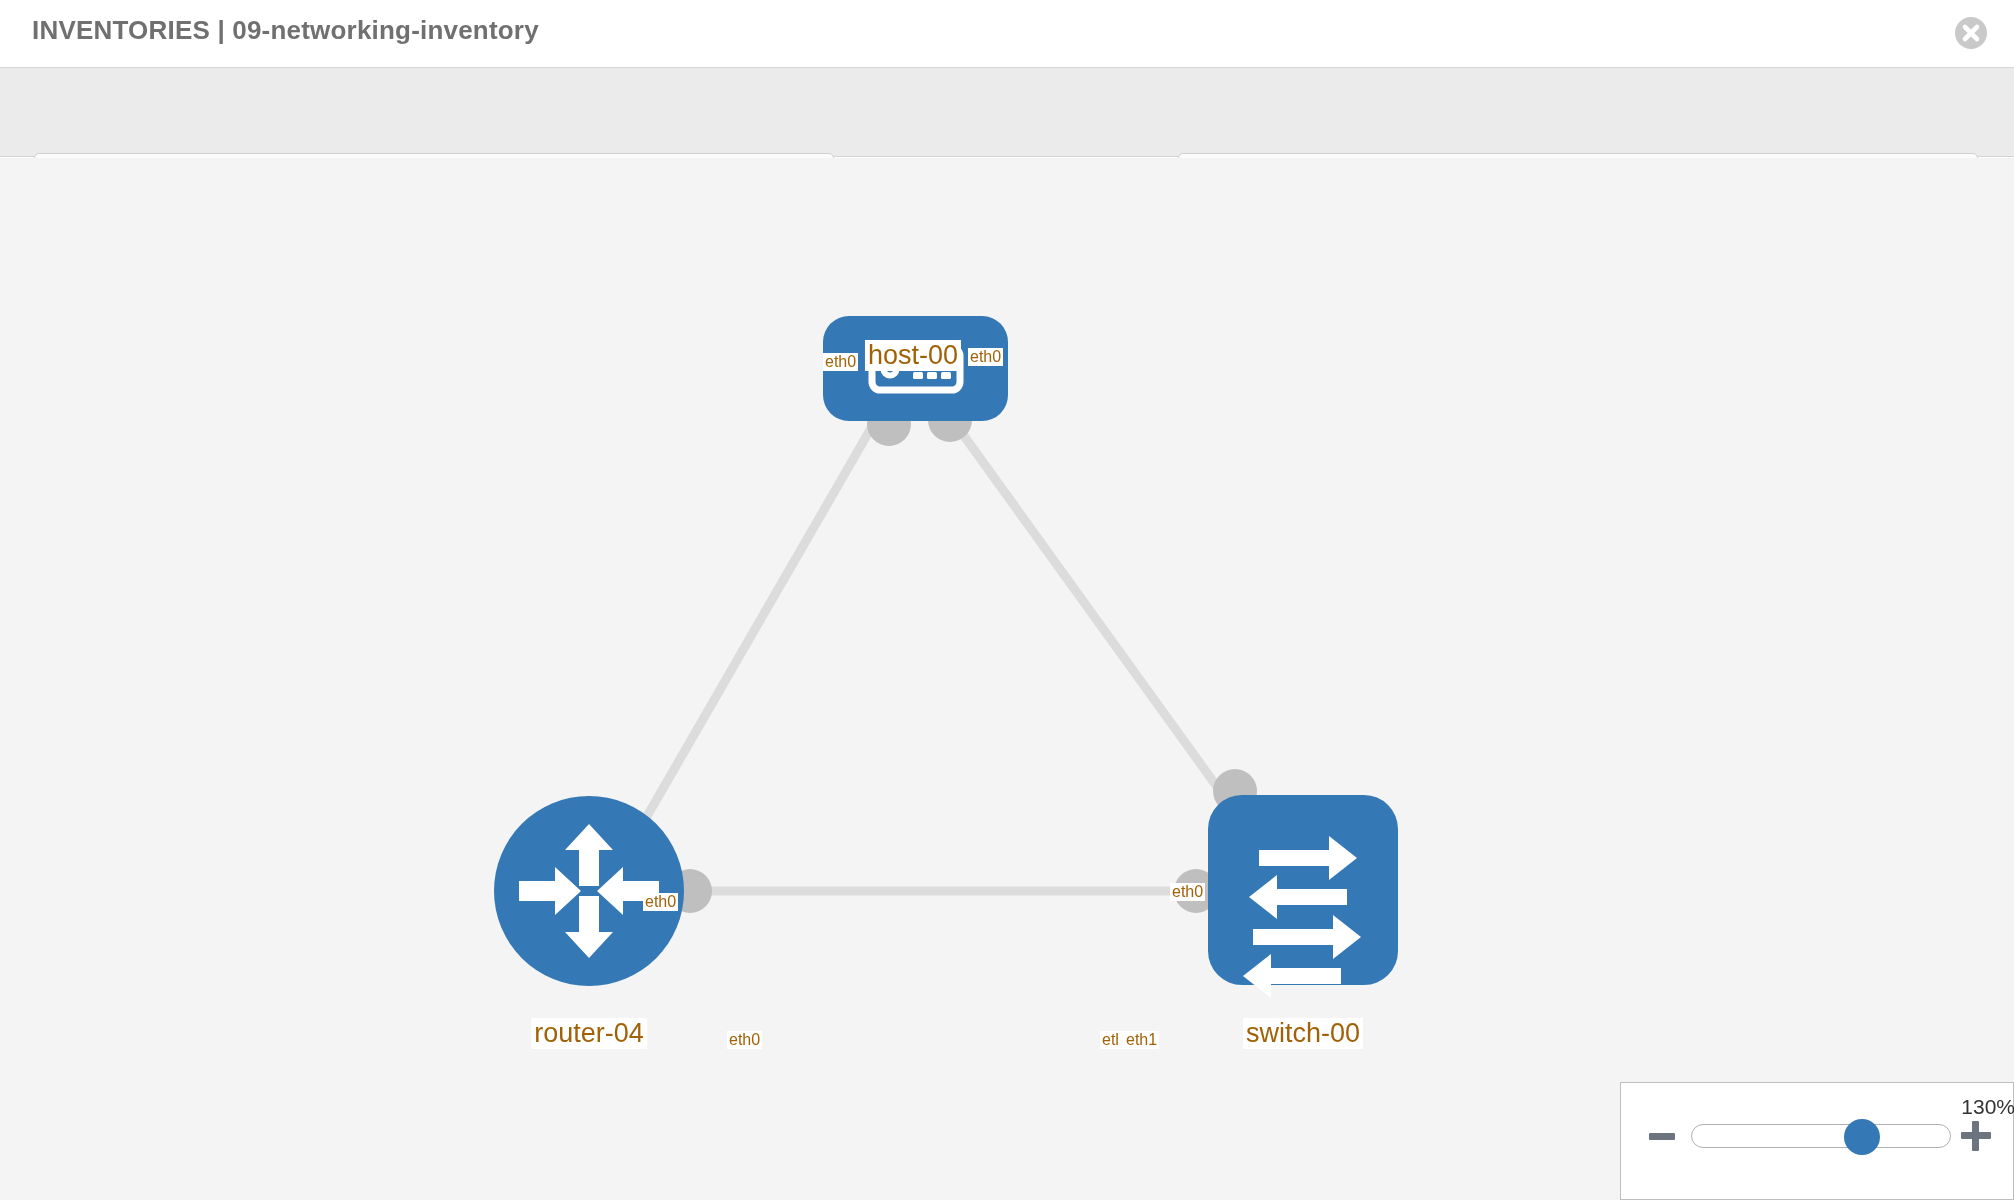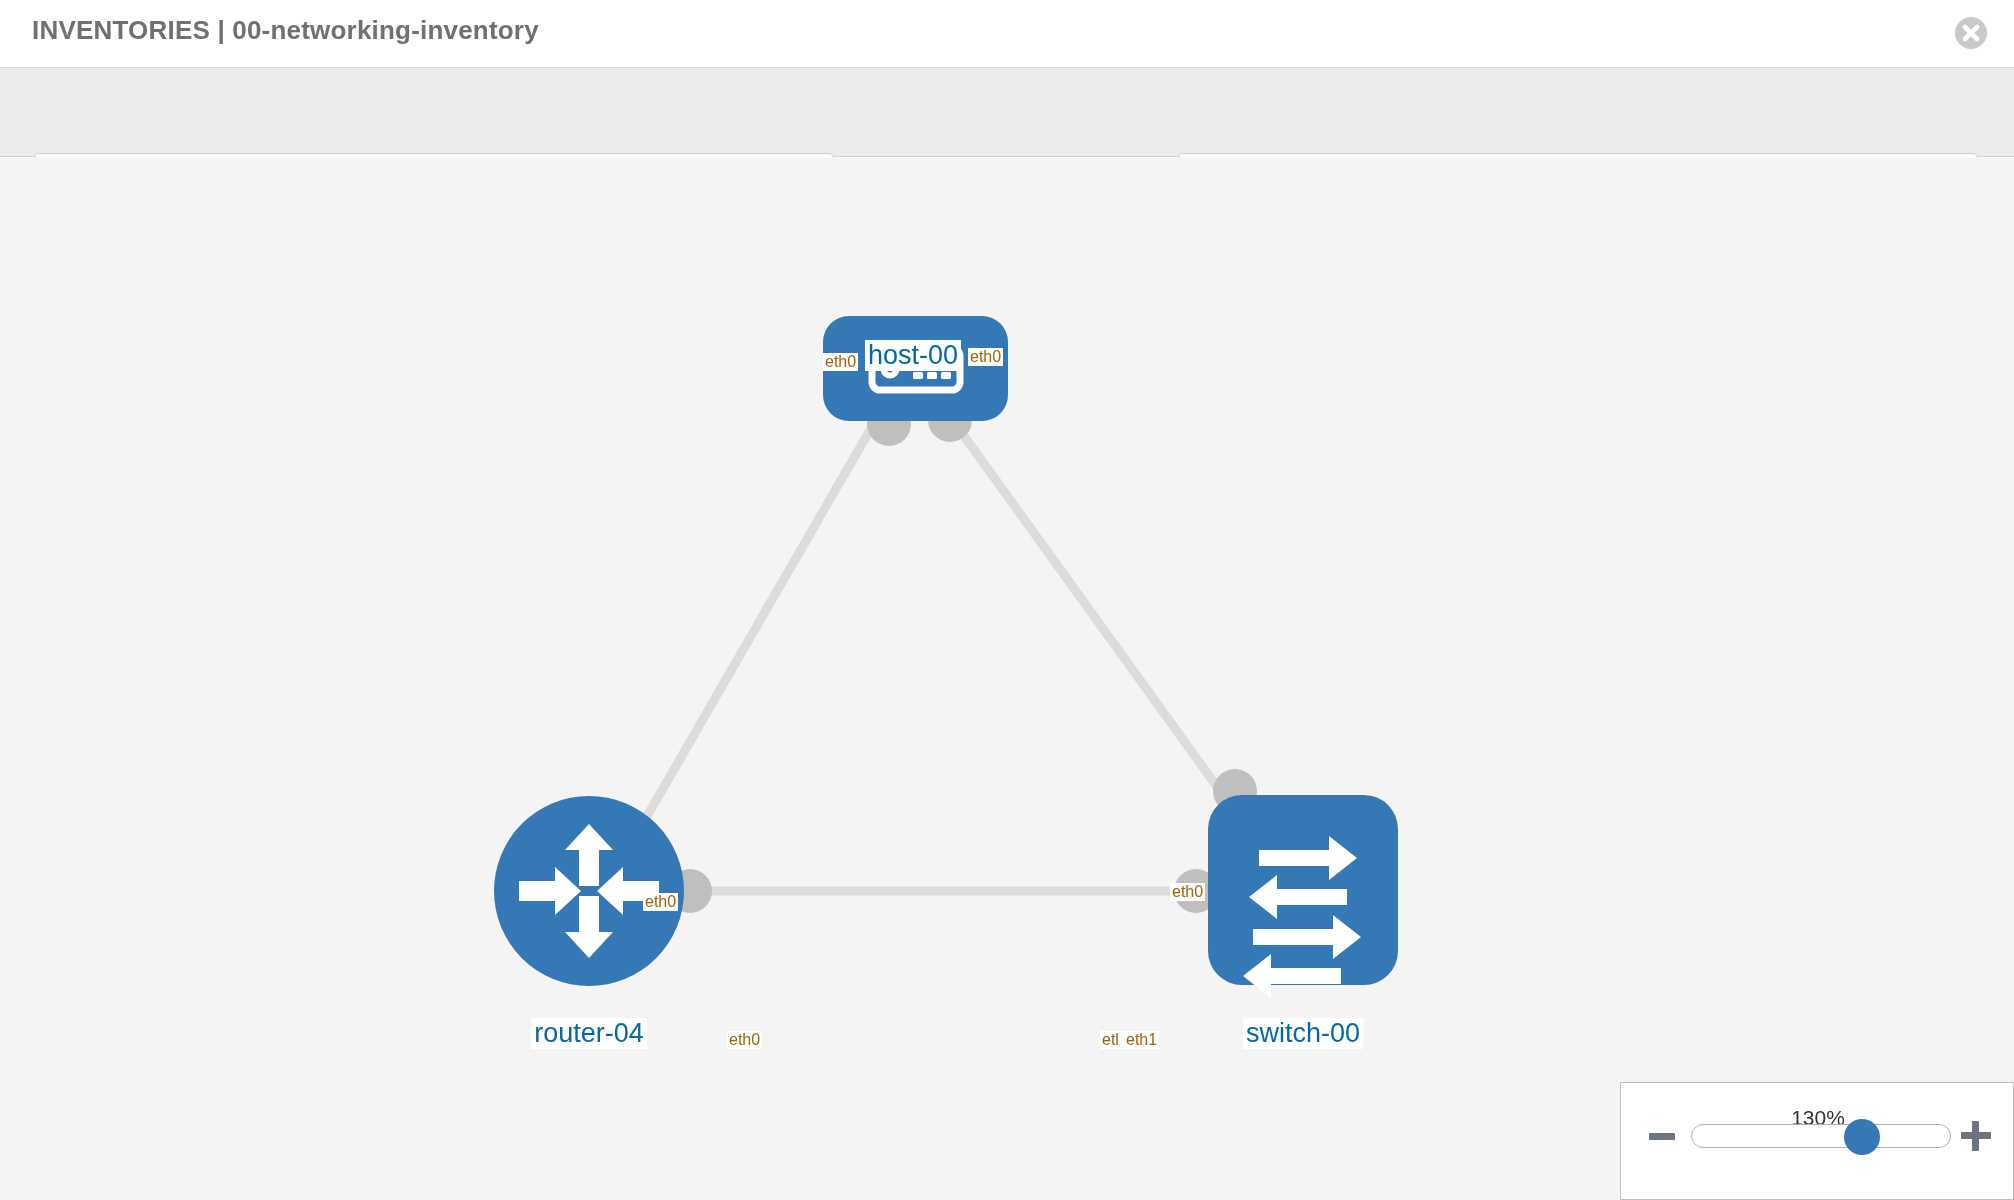--- a/index.html
+++ b/index.html
@@ -106,21 +106,21 @@
     left: 0; top: 158px;
     width: 2014px; height: 1042px;
     background: #f4f4f4;
     overflow: hidden;
   }
   .canvas svg { position: absolute; left: 0; top: 0; }
 
   .node-label {
     position: absolute;
     font-size: 27px;
-    color: #0369a1;
+    color: #a16207;
     background: #ffffff;
     padding: 0 3px;
     white-space: nowrap;
     transform: translateX(-50%);
   }
   .iface-label {
     position: absolute;
     font-size: 16px;
     color: #a16207;
     background: #ffffff;
@@ -131,22 +131,22 @@
   
   .zoom-panel {
     position: absolute;
     left: 1620px; top: 1082px;
     width: 394px; height: 118px;
     background: #ffffff;
     border: 1px solid #bfbfbf;
   }
   .zoom-level {
     position: absolute;
-    top: 23px; left: 0; width: 394px;
-    text-align: center;
+    top: 12px; left: 0; width: 394px;
+    text-align: right;
     font-size: 21px;
     color: #333333;
   }
   .zoom-minus {
     position: absolute;
     left: 28px; top: 50px;
     width: 26px; height: 7px;
     background: #6c7480;
     border-radius: 1px;
     cursor: pointer;
@@ -181,21 +181,21 @@
     border-radius: 50%;
     cursor: pointer;
   }
 </style>
 </head>
 <body>
 
 <div id="app">
 
   <div class="header">
-    <div class="header-title">INVENTORIES | 00-networking-inventory</div>
+    <div class="header-title">INVENTORIES | 09-networking-inventory</div>
     <div class="close-btn">
       <svg width="34" height="34" viewBox="0 0 34 34">
         <circle cx="17" cy="17" r="16" fill="#c9c9c9"></circle>
         <path d="M11 11 L23 23 M23 11 L11 23" stroke="#ffffff" stroke-width="4.6" stroke-linecap="round"></path>
       </svg>
     </div>
   </div>
 
   <div class="toolbar">
     <div class="actions-select">

